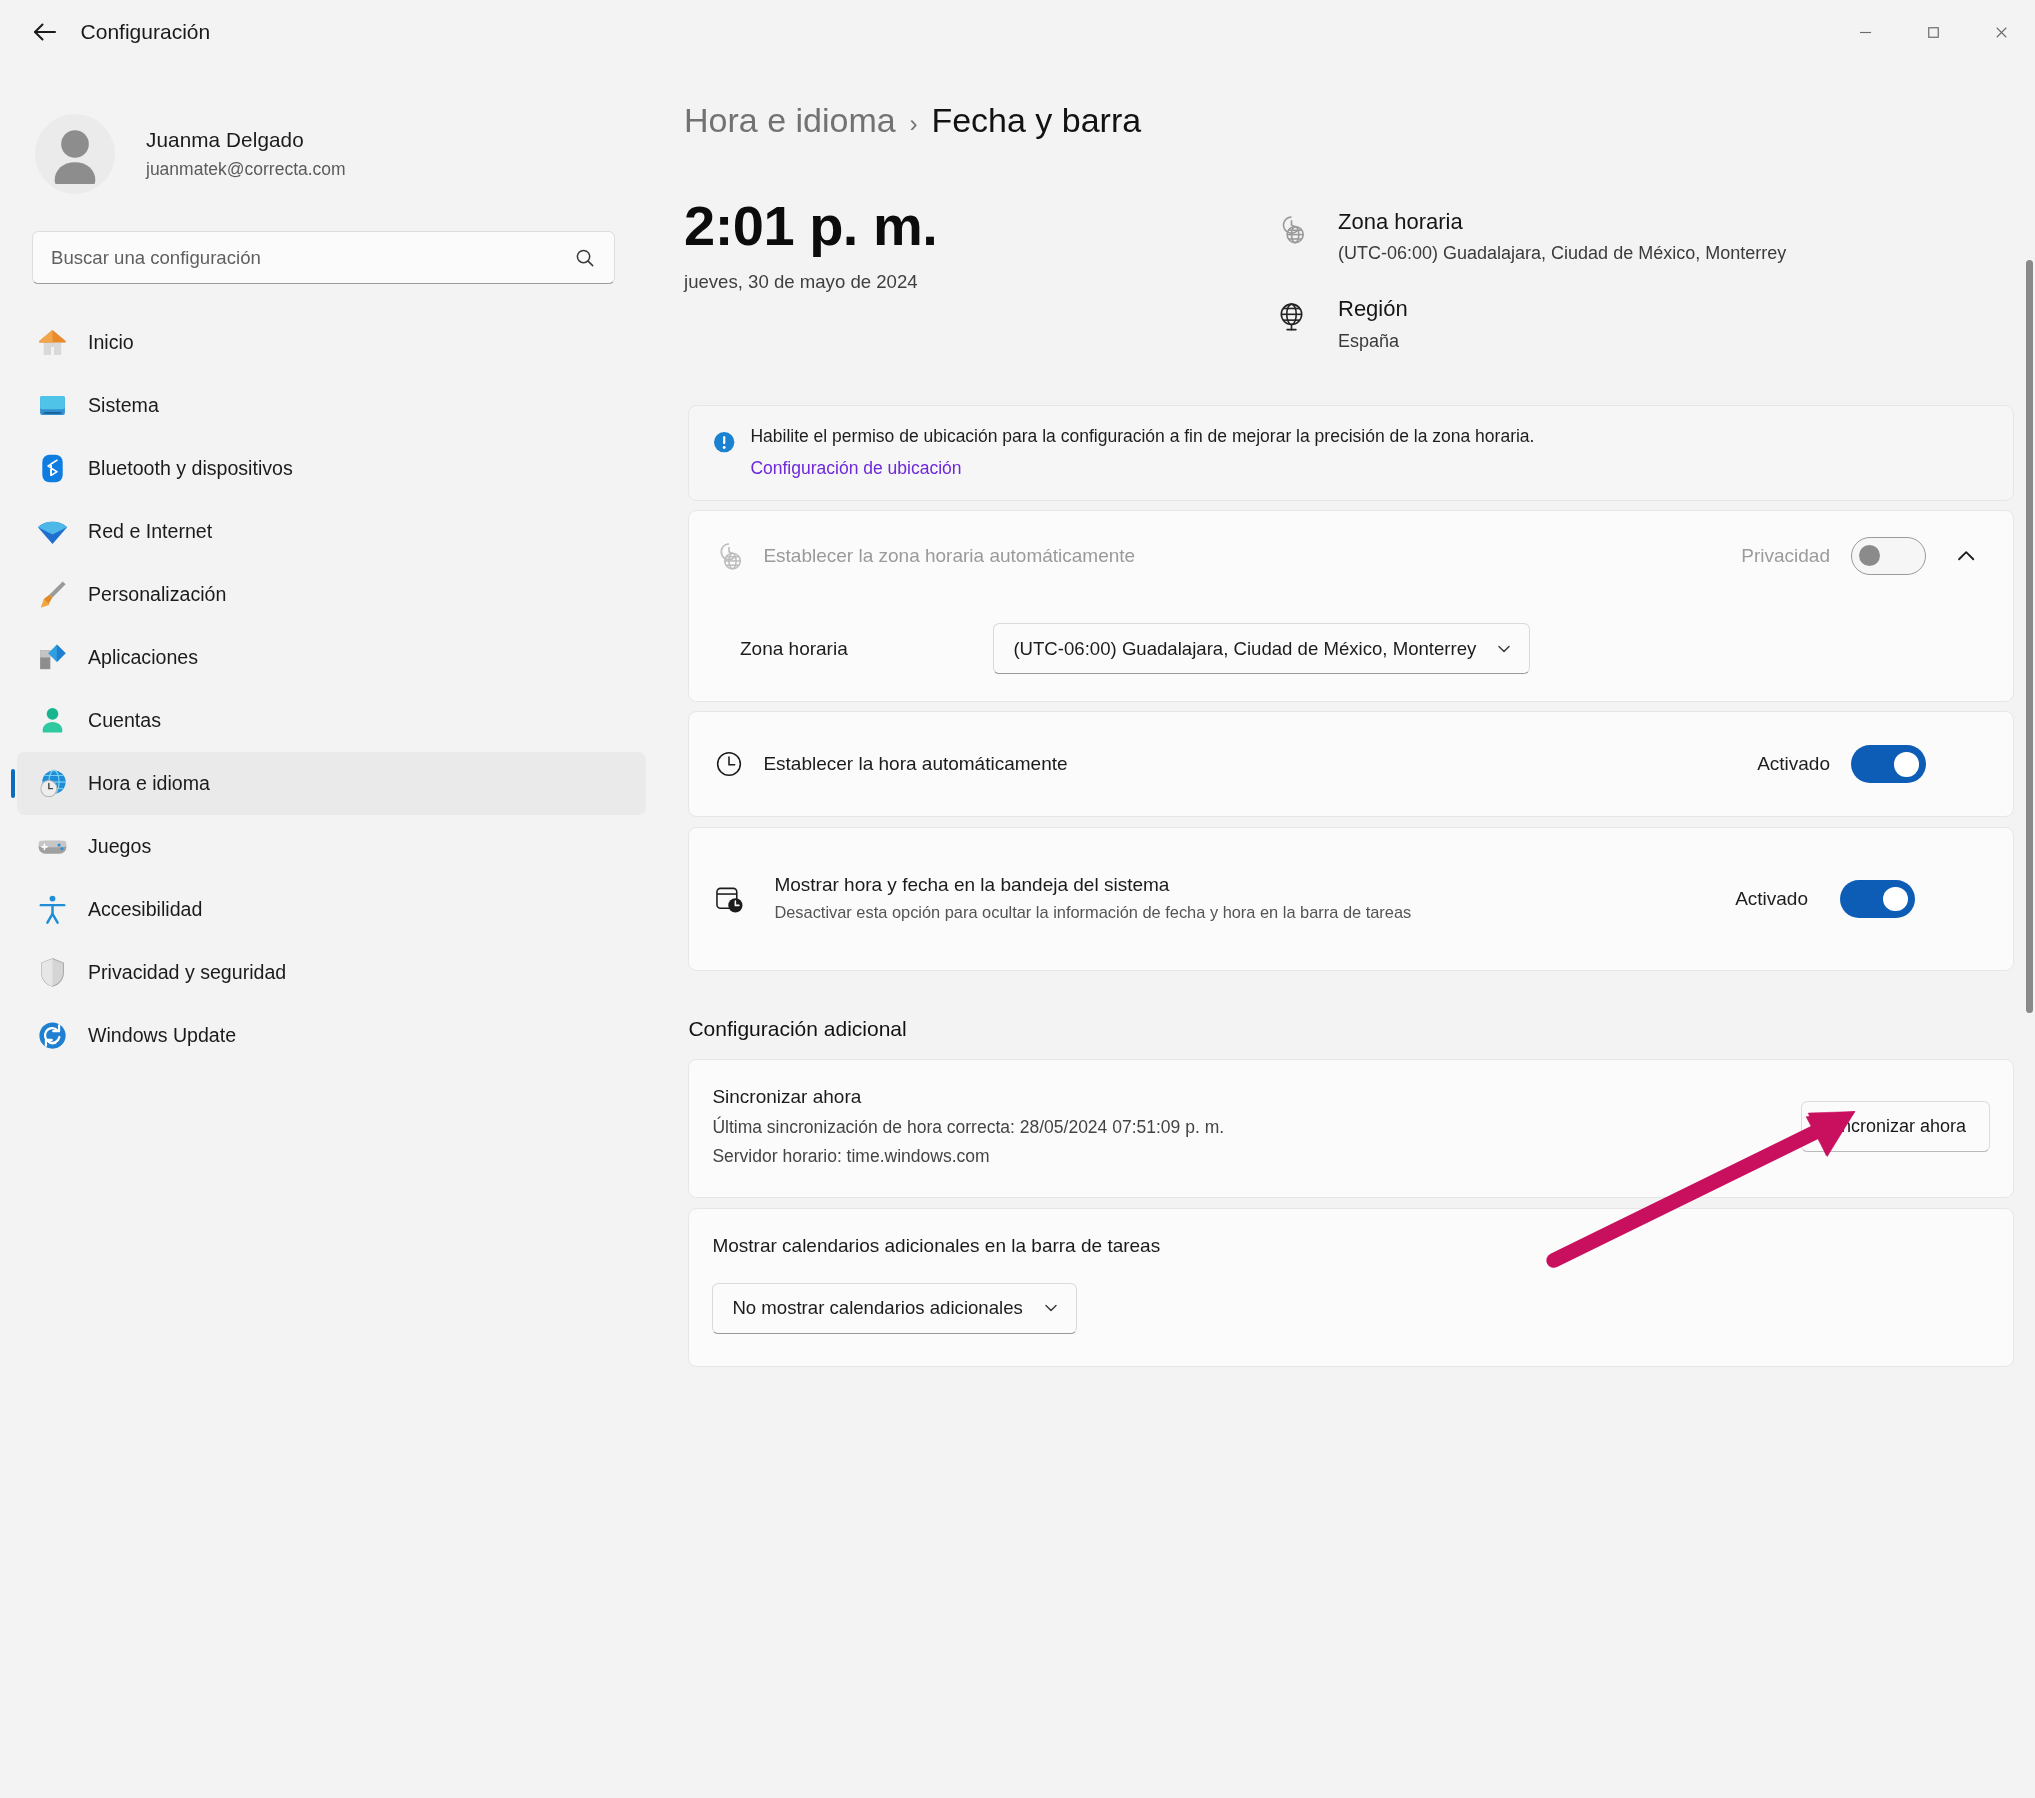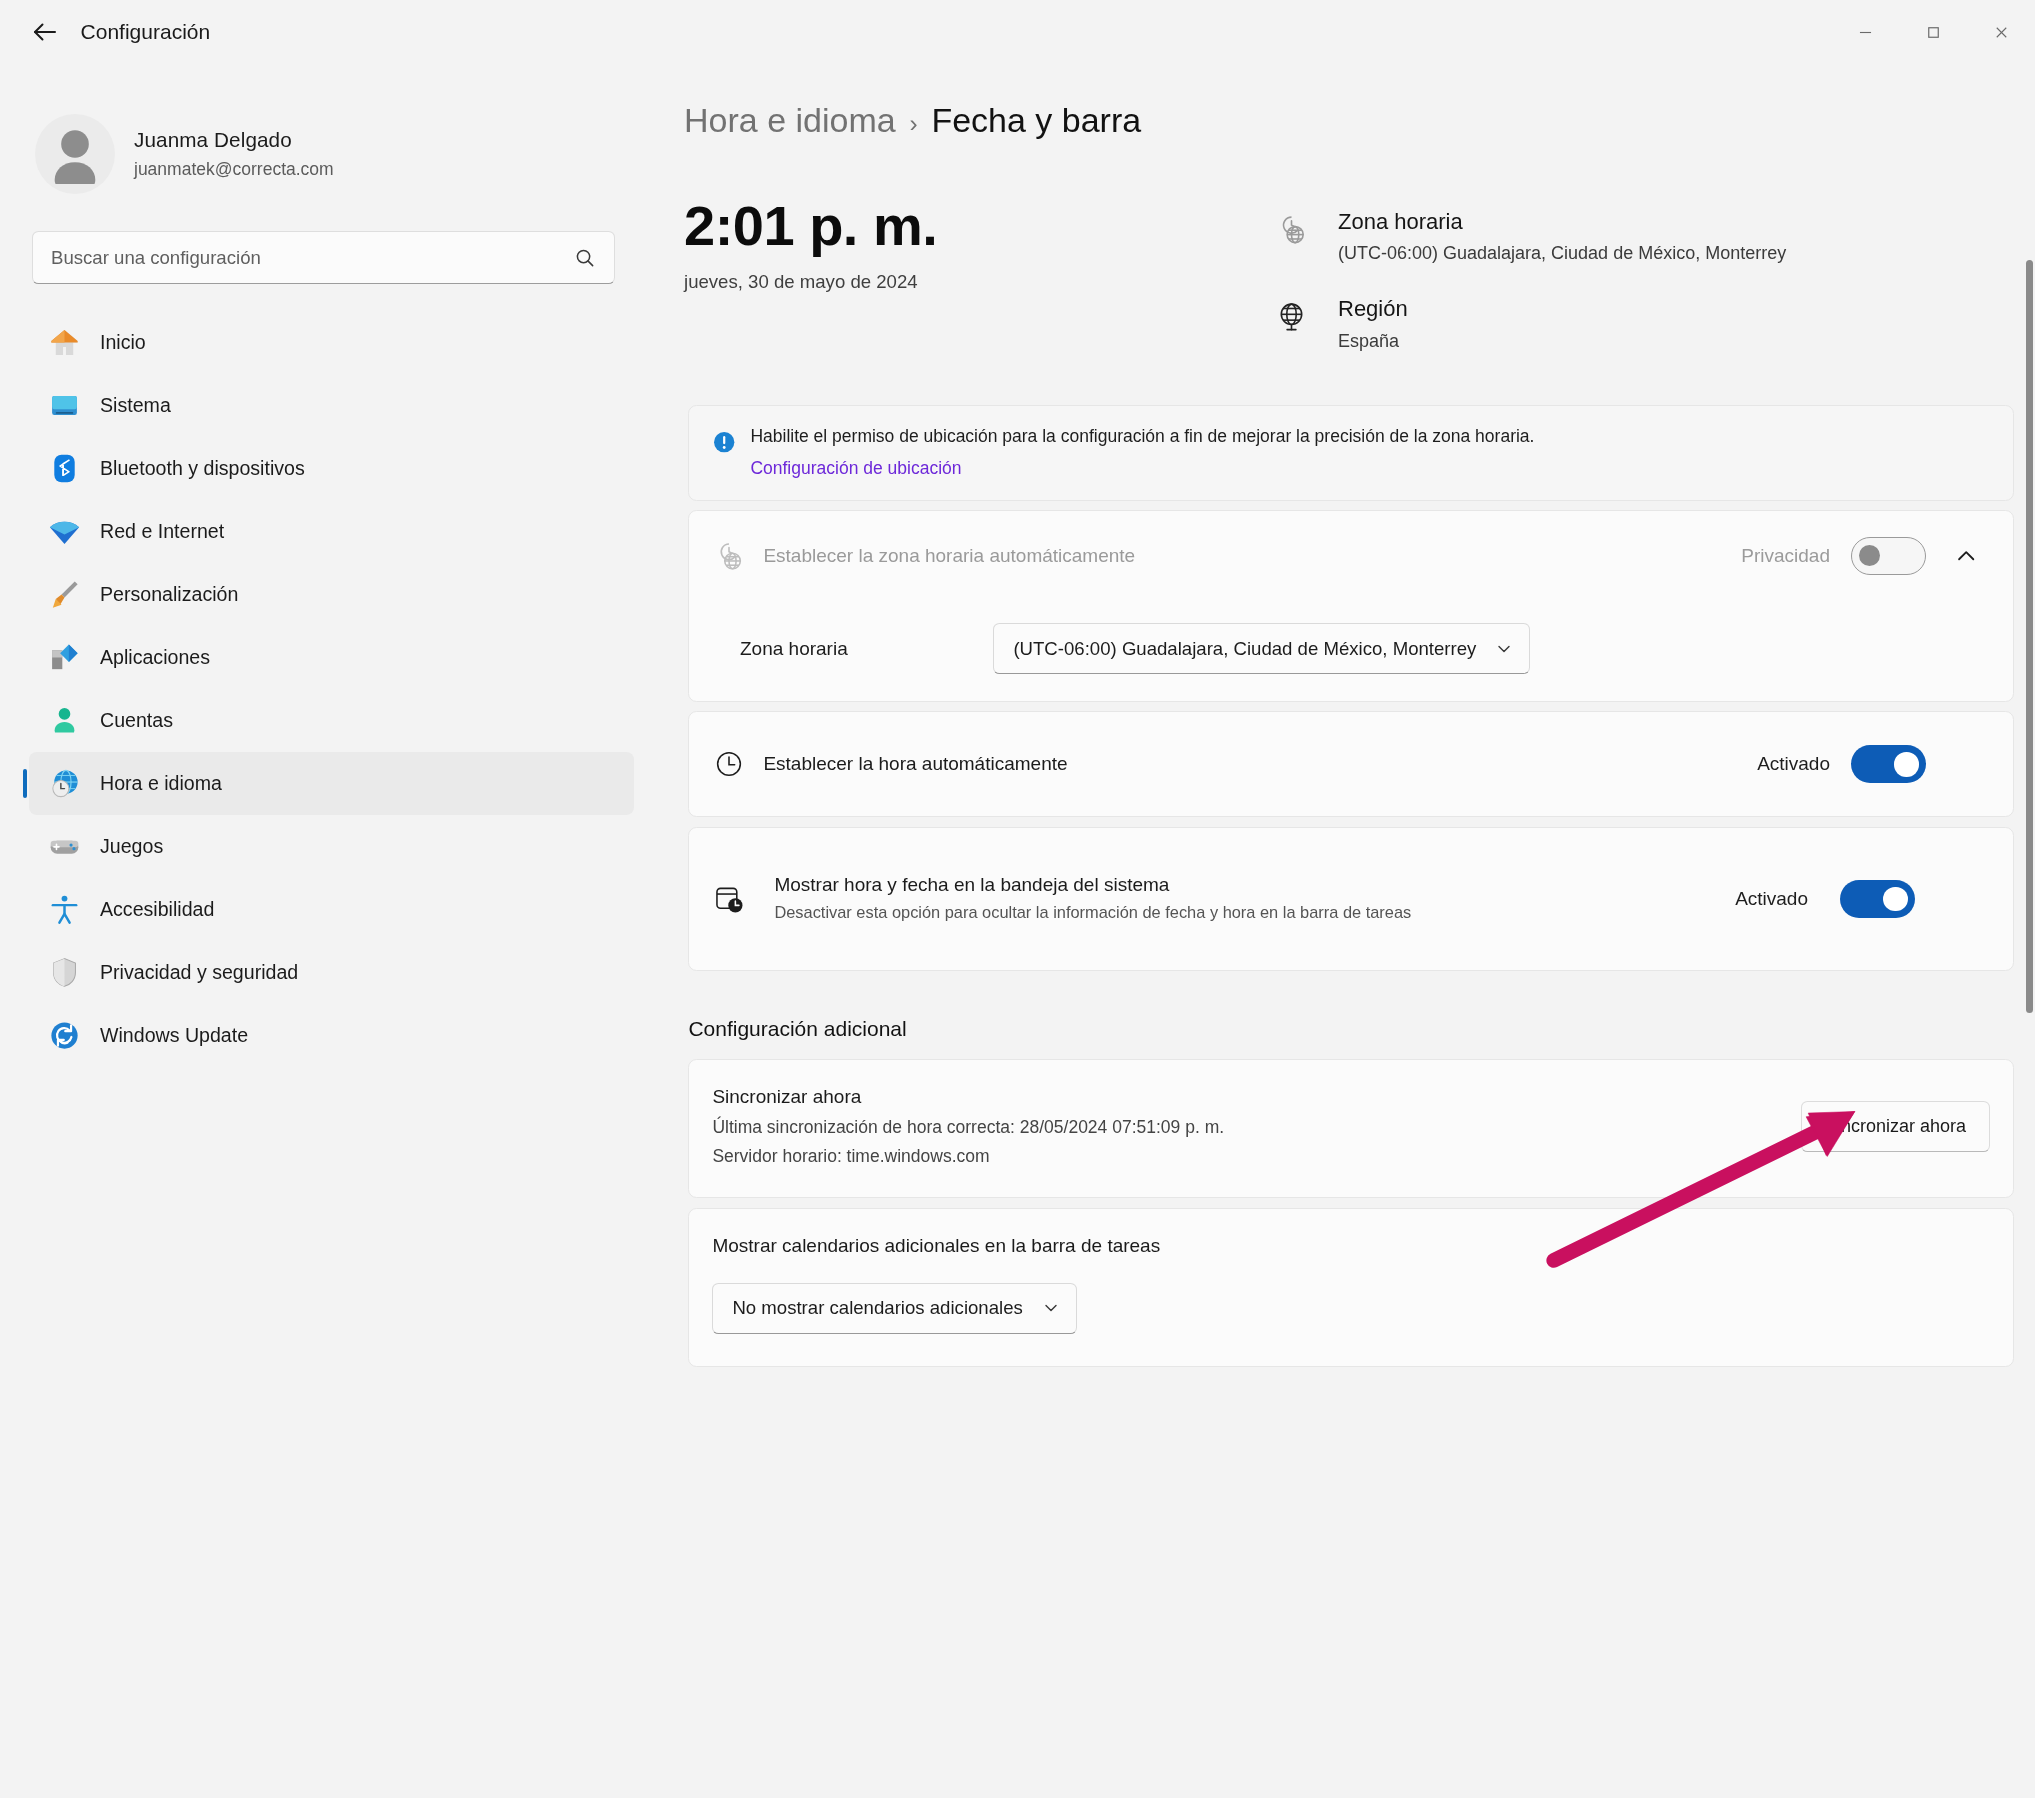--- a/index.html
+++ b/index.html
@@ -30,21 +30,21 @@
     cursor: pointer;
   }
   .win-btn svg { width: 19px; height: 19px; }
 
   
   .sidebar {
     width: 663px; flex: 0 0 663px; padding-top: 101px;
     background: #f3f3f3;
   }
   .account {
-    display: flex; align-items: center; padding: 0 0 0 35px; height: 106px;
+    display: flex; align-items: center; padding: 0 0 0 35px; height: 106px; gap: 12px;
   }
   .avatar {
     width: 80px; height: 80px; border-radius: 50%;
     background: #ebebeb; display: flex; align-items: flex-end; justify-content: center;
     overflow: hidden; flex: 0 0 80px;
   }
   .avatar svg { width: 80px; height: 80px; }
   .account-text { margin-left: 19px; }
   .account-name { font-size: 20.7px; color: #1b1b1b; letter-spacing: 0.1px; }
   .account-mail { font-size: 17.5px; color: #5b5b5b; margin-top: 6.4px; }
@@ -54,21 +54,21 @@
     background: #fbfbfb; border: 1.1px solid #dedede; border-bottom: 1.6px solid #9c9c9c;
     border-radius: 6.4px; display: flex; align-items: center; padding: 0 18px;
   }
   .searchbox input {
     flex: 1; border: none; outline: none; background: transparent;
     font-family: "Liberation Sans", sans-serif; font-size: 18.6px; color: #2c2c2c;
   }
   .searchbox input::placeholder { color: #5f5f5f; }
   .search-icon svg { width: 23px; height: 23px; display: block; }
 
-  .nav { margin-top: 26.5px; padding: 0 29px; }
+  .nav { margin-top: 26.5px; padding: 0 17px; }
   .nav-item {
     position: relative; display: flex; align-items: center;
     height: 63px; border-radius: 7.4px; padding-left: 17px; cursor: pointer;
   }
   .nav-item.selected { background: #eaeaea; }
   .nav-item.selected::before {
     content: ""; position: absolute; left: -6.4px; top: 17px;
     width: 4.8px; height: 29px; border-radius: 2.7px; background: #0f6cbd;
   }
   .nav-ico { width: 37px; height: 37px; flex: 0 0 37px; display: flex; align-items: center; justify-content: center; }

